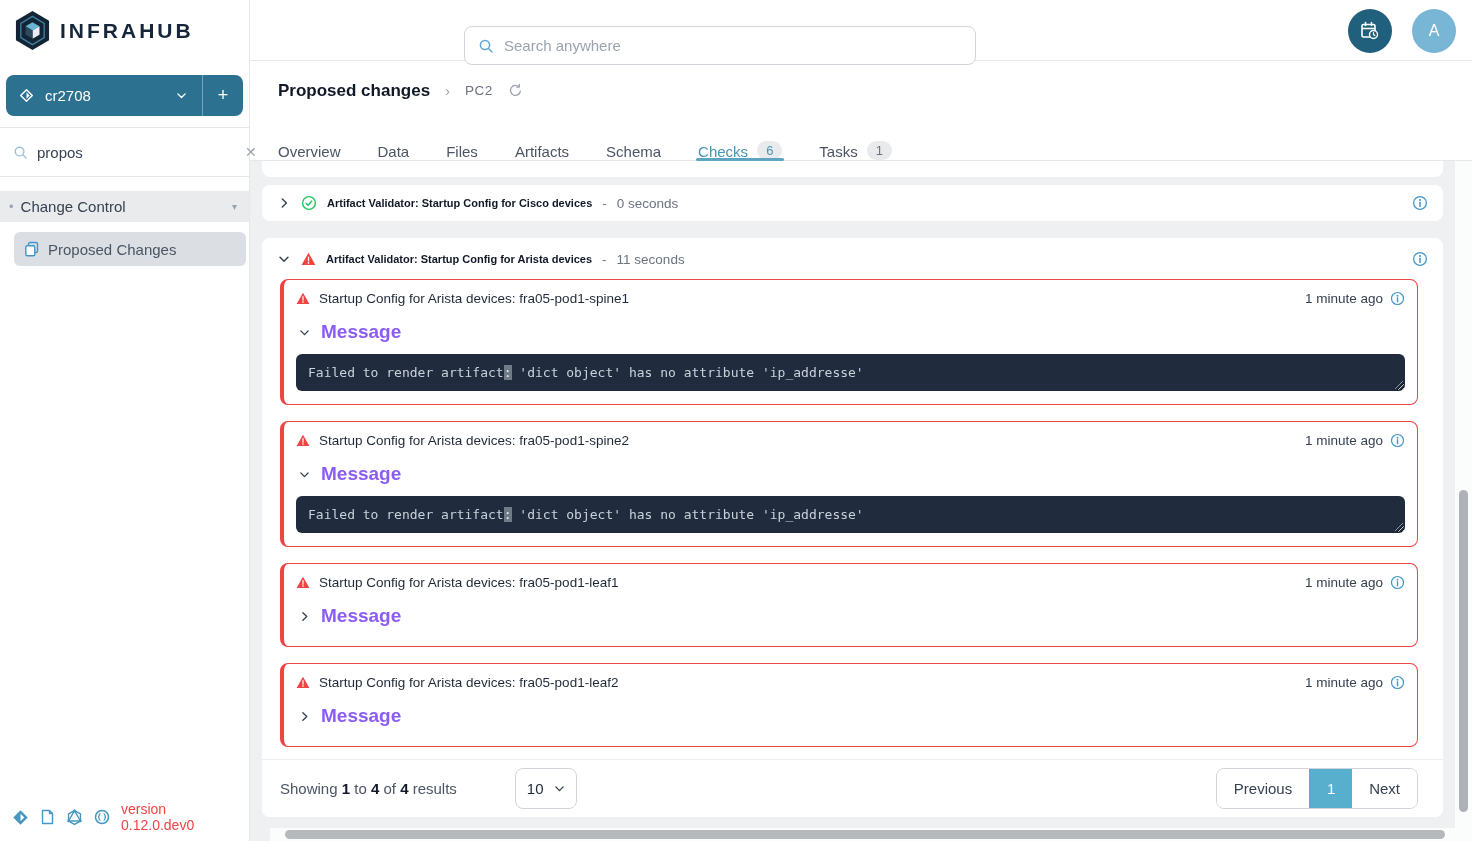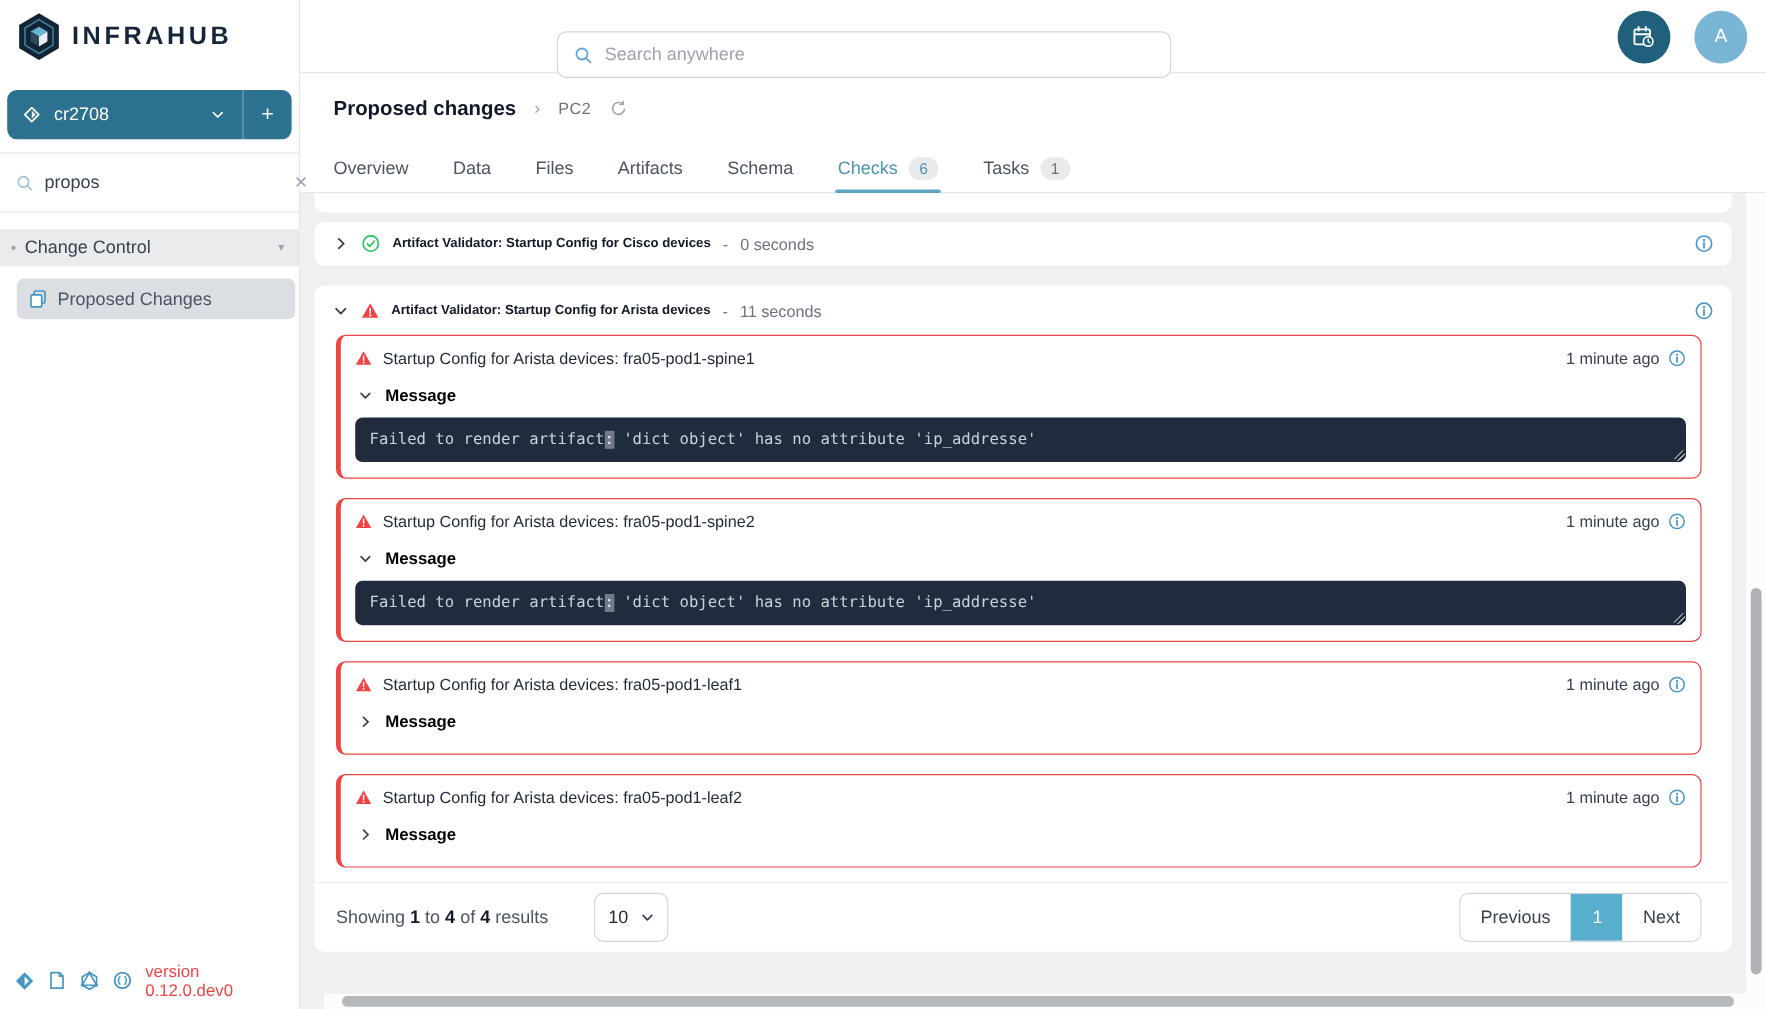--- a/index.html
+++ b/index.html
@@ -37,46 +37,46 @@
   .task-btn { position:absolute; right:80px; top:9px; width:44px; height:44px; border-radius:50%; background:#20607c; display:flex; align-items:center; justify-content:center; cursor:pointer; }
   .avatar { position:absolute; right:16px; top:9px; width:44px; height:44px; border-radius:50%; background:#79b5d5; color:#fff; font-size:16px; display:flex; align-items:center; justify-content:center; cursor:pointer; }
 
   .crumb-row { height:59px; display:flex; align-items:center; padding:0 28px; gap:15px; background:#fff; }
   .crumb-title { font-size:17px; font-weight:700; color:#111827; }
   .crumb-sep { color:#9ca3af; font-size:15px; }
   .crumb-current { color:#6b7280; font-size:13.5px; letter-spacing:.5px; }
   .refresh-btn { display:flex; cursor:pointer; }
 
   .tabs-row { height:41px; display:flex; padding:0 28px; gap:37px; border-bottom:1px solid #e5e7eb; background:#fff; }
-  .tab { display:flex; align-items:center; gap:9px; font-size:15px; color:#4b5563; position:relative; cursor:pointer; }
+  .tab { display:flex; align-items:flex-end; gap:9px; font-size:15px; color:#4b5563; position:relative; cursor:pointer; }
   .tab.active { color:#4a94b4; }
   .tab.active::after { content:""; position:absolute; left:-2px; right:-2px; bottom:-1px; height:3px; background:#5da5c2; border-radius:2px; }
   .badge { background:#e9eaec; border-radius:999px; font-size:13px; padding:2px 9px; color:#6b7280; }
   .tab.active .badge { color:#4a94b4; }
 
   .content { position:absolute; top:161px; left:0; width:1205px; height:680px; background:#eef0f2; overflow:hidden; }
   .partial-card { margin:0 12px; height:16px; background:#fff; border-radius:0 0 8px 8px; }
   .validator-card { margin:8px 12px 0; height:36px; background:#fff; border-radius:8px; display:flex; align-items:center; padding:0 15px; gap:10px; }
   .v-title { font-weight:700; font-size:11px; color:#111827; }
   .v-sep,.v-duration { color:#6b7280; font-size:13.5px; }
   .row-info { margin-left:auto; display:flex; cursor:pointer; }
 
   .validator-block { margin:17px 12px 0; background:#fff; border-radius:8px; }
   .validator-head { height:40px; display:flex; align-items:center; padding:2px 15px 0; gap:10px; }
 
   .error-card { margin:0 25px 16px 18px; border:1px solid #ef4444; border-left:4px solid #ef4444; border-radius:8px; padding:11px 12px 13px; background:#fff; }
   .error-card.first { margin-top:1px; }
   .ec-head { display:flex; align-items:center; gap:9px; font-size:13.5px; color:#1f2937; }
   .ec-right { margin-left:auto; display:flex; align-items:center; gap:7px; color:#374151; font-size:13.5px; }
-  .ec-msgrow { display:flex; align-items:center; gap:10px; margin-top:15px; font-weight:700; font-size:14px; color:#000000; cursor:pointer; padding-left:2px; }
+  .ec-msgrow { display:flex; align-items:center; gap:10px; margin-top:15px; font-weight:700; font-size:19px; color:#8b5cf6; cursor:pointer; padding-left:2px; }
   .ec-code { margin-top:11px; background:#202c3e; border-radius:6px; height:37px; display:flex; align-items:center; padding:0 12px; font-family:"DejaVu Sans Mono","Liberation Mono",monospace; font-size:13px; color:#c9d1d9; position:relative; white-space:pre; overflow:hidden; resize:horizontal; }
   .cursor-block { background:#717a87; color:#eef1f4; }
   .resize-handle { position:absolute; right:2px; bottom:2px; width:10px; height:10px; background:repeating-linear-gradient(135deg, transparent, transparent 2px, #9aa4b2 2px, #9aa4b2 3px); clip-path:polygon(100% 0, 100% 100%, 0 100%); opacity:.85; }
 
-  .pagination { border-top:1px solid #edeef1; height:58px; display:flex; align-items:center; padding:0 25px 0 18px; background:#fff; border-radius:0 0 8px 8px; }
+  .pagination { border-top:1px solid #edeef1; height:58px; display:flex; align-items:center; padding:0 25px 0 18px; background:#fff; border-radius:0 0 8px 8px;gap:20px; }
   .page-summary { font-size:15px; color:#4b5563; }
   .page-summary b { color:#111827; font-weight:700; }
   .size-select { margin-left:38px; width:62px; height:41px; border:1px solid #d1d5db; border-radius:8px; display:flex; align-items:center; justify-content:space-between; padding:0 10px 0 11px; font-size:15px; color:#1f2937; cursor:pointer; background:#fff; }
   .pager { margin-left:auto; display:flex; border:1px solid #d1d5db; border-radius:8px; overflow:hidden; height:41px; background:#fff; }
   .pager .pg { border:none; background:#fff; font-size:15px; color:#374151; padding:0 17px; font-family:inherit; cursor:pointer; display:flex; align-items:center; }
   .pager .pg + .pg { border-left:1px solid #d1d5db; }
   .pager .pg.active { background:#57aecd; color:#fff; width:43px; padding:0; justify-content:center; border-left-color:#57aecd; }
   .pager .pg.next { border-left:none; }
 
   

